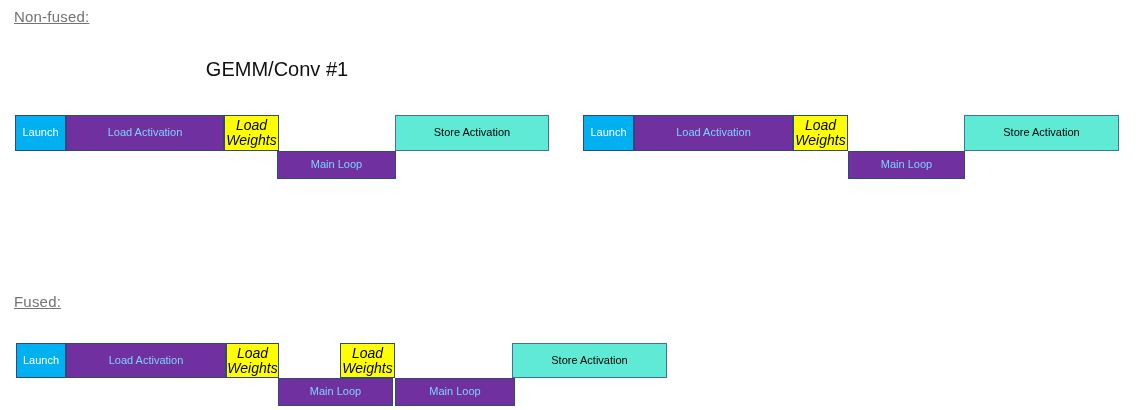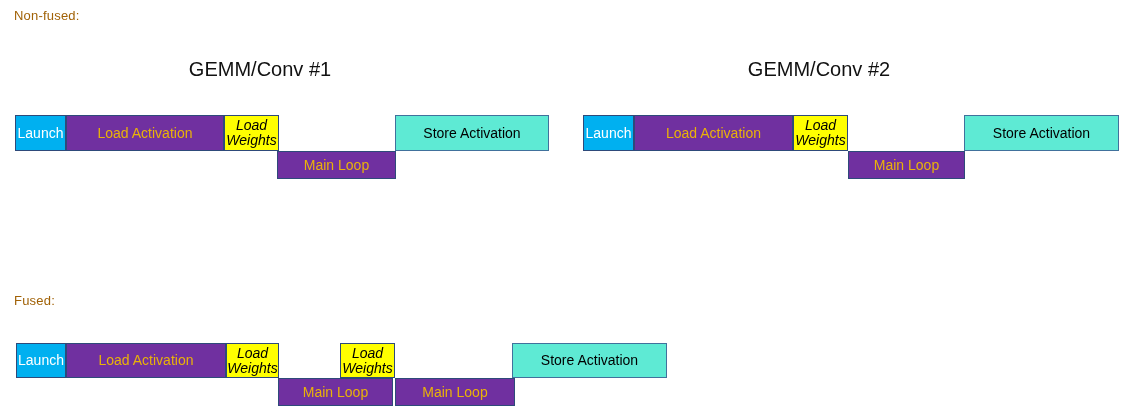--- a/index.html
+++ b/index.html
@@ -5,61 +5,61 @@
   html,body{margin:0;padding:0;background:#fff;}
   #canvas{
     position:relative;
     width:1137px;height:410px;
     background:#ffffff;
     font-family:"Liberation Sans", sans-serif;
     overflow:hidden;
   }
   .section-label{
     position:absolute;
-    font-size:13px;
-    color:#a16207;
+    font-size:15px;
+    color:#737373;
     letter-spacing:0.2px;
+    text-decoration:underline;
   }
   .group-title{
     position:absolute;
     width:240px;
     text-align:center;
     font-size:20px;
     color:#111;
   }
   .blk{
     position:absolute;
     box-sizing:border-box;
     display:flex;
     align-items:center;
     justify-content:center;
     text-align:center;
-    font-size:14px;
+    font-size:11px;
     line-height:1.05;
     border:1.5px solid #2E4A7A;
   }
   .row1{top:115px;height:36px;}
   .row2{top:151px;height:28px;}
   .frow1{top:343px;height:35px;}
   .frow2{top:378px;height:28px;}
   .b-launch{background:#00B0F0;color:#fff;}
-  .b-purple{background:#7030A0;color:#eab308;}
+  .b-purple{background:#7030A0;color:#7dd3fc;}
   .b-yellow{background:#FFFF00;color:#000;font-size:14px;font-style:italic;}
   .b-orange{background:#5eead4;color:#000;border-color:#41719C;}
 </style>
 </head>
 <body>
 
 <div id="canvas">
 
   <div class="section-label" style="left:14px;top:8px;">Non-fused:</div>
 
-  <div class="group-title" style="left:140px;top:58px;">GEMM/Conv #1</div>
+  <div class="group-title" style="left:157px;top:58px;">GEMM/Conv #1</div>
 
-  <div class="group-title" style="left:699px;top:58px;">GEMM/Conv #2</div>
 
   <div class="blk row1 b-launch" style="left:15px;width:51px;">Launch</div>
   <div class="blk row1 b-purple" style="left:66px;width:158px;">Load Activation</div>
   <div class="blk row1 b-yellow" style="left:224px;width:55px;">Load Weights</div>
   <div class="blk row2 b-purple" style="left:277px;width:119px;">Main Loop</div>
   <div class="blk row1 b-orange" style="left:395px;width:154px;">Store Activation</div>
 
   <div class="blk row1 b-launch" style="left:583px;width:51px;">Launch</div>
   <div class="blk row1 b-purple" style="left:634px;width:159px;">Load Activation</div>
   <div class="blk row1 b-yellow" style="left:793px;width:55px;">Load Weights</div>

